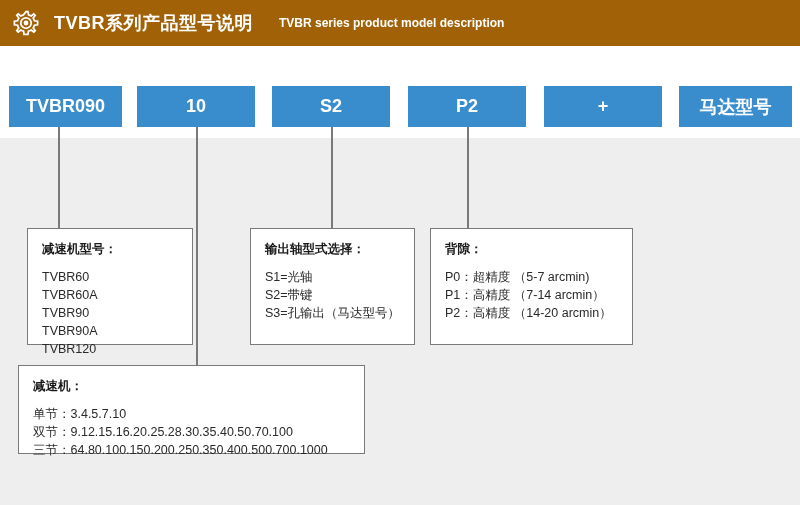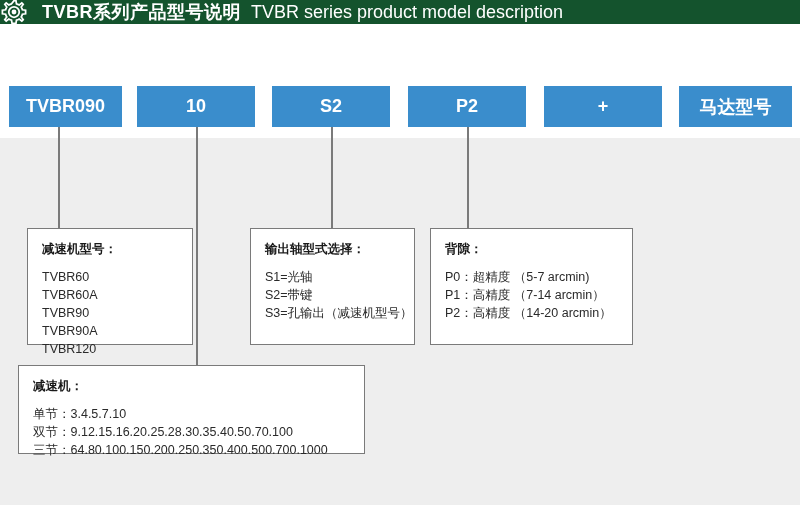--- a/index.html
+++ b/index.html
@@ -14,45 +14,46 @@
     overflow: hidden;
     position: relative;
   }
 
   
   .header {
     position: absolute;
     left: 0;
     top: 0;
     width: 800px;
-    height: 24px;
-    background: #14532d;
+    height: 46px;
+    background: #a16207;
     display: flex;
     align-items: center;
     box-sizing: border-box;
+    padding-left: 12px;
   }
   .header-icon {
     width: 28px;
     height: 28px;
     flex: 0 0 auto;
     margin-right: 14px;
     display: block;
   }
   .header-title-cn {
     color: #ffffff;
     font-size: 18px;
     font-weight: bold;
     letter-spacing: 0.5px;
     white-space: nowrap;
   }
   .header-title-en {
     color: #ffffff;
-    font-size: 18px;
-    font-weight: normal;
-    margin-left: 10px;
+    font-size: 12px;
+    font-weight: bold;
+    margin-left: 26px;
     white-space: nowrap;
   }
 
   
   .gray-band {
     position: absolute;
     left: 0;
     top: 138px;
     width: 800px;
     height: 367px;
@@ -183,21 +184,21 @@
   <div class="db-cols">
     <div class="db-line db-col-a">TVBR120</div>
     <div class="db-line db-col-b"></div>
   </div>
 </div>
 
 <div class="detail-box box-shaft">
   <div class="db-title">输出轴型式选择：</div>
   <div class="db-line">S1=光轴</div>
   <div class="db-line">S2=带键</div>
-  <div class="db-line">S3=孔输出（减速机型号）</div>
+  <div class="db-line">S3=孔输出（马达型号）</div>
 </div>
 
 <div class="detail-box box-backlash">
   <div class="db-title">背隙：</div>
   <div class="db-line">P0：超精度 （5-7 arcmin)</div>
   <div class="db-line">P1：高精度 （7-14 arcmin）</div>
   <div class="db-line">P2：高精度 （14-20 arcmin）</div>
 </div>
 
 <div class="detail-box box-ratio">

